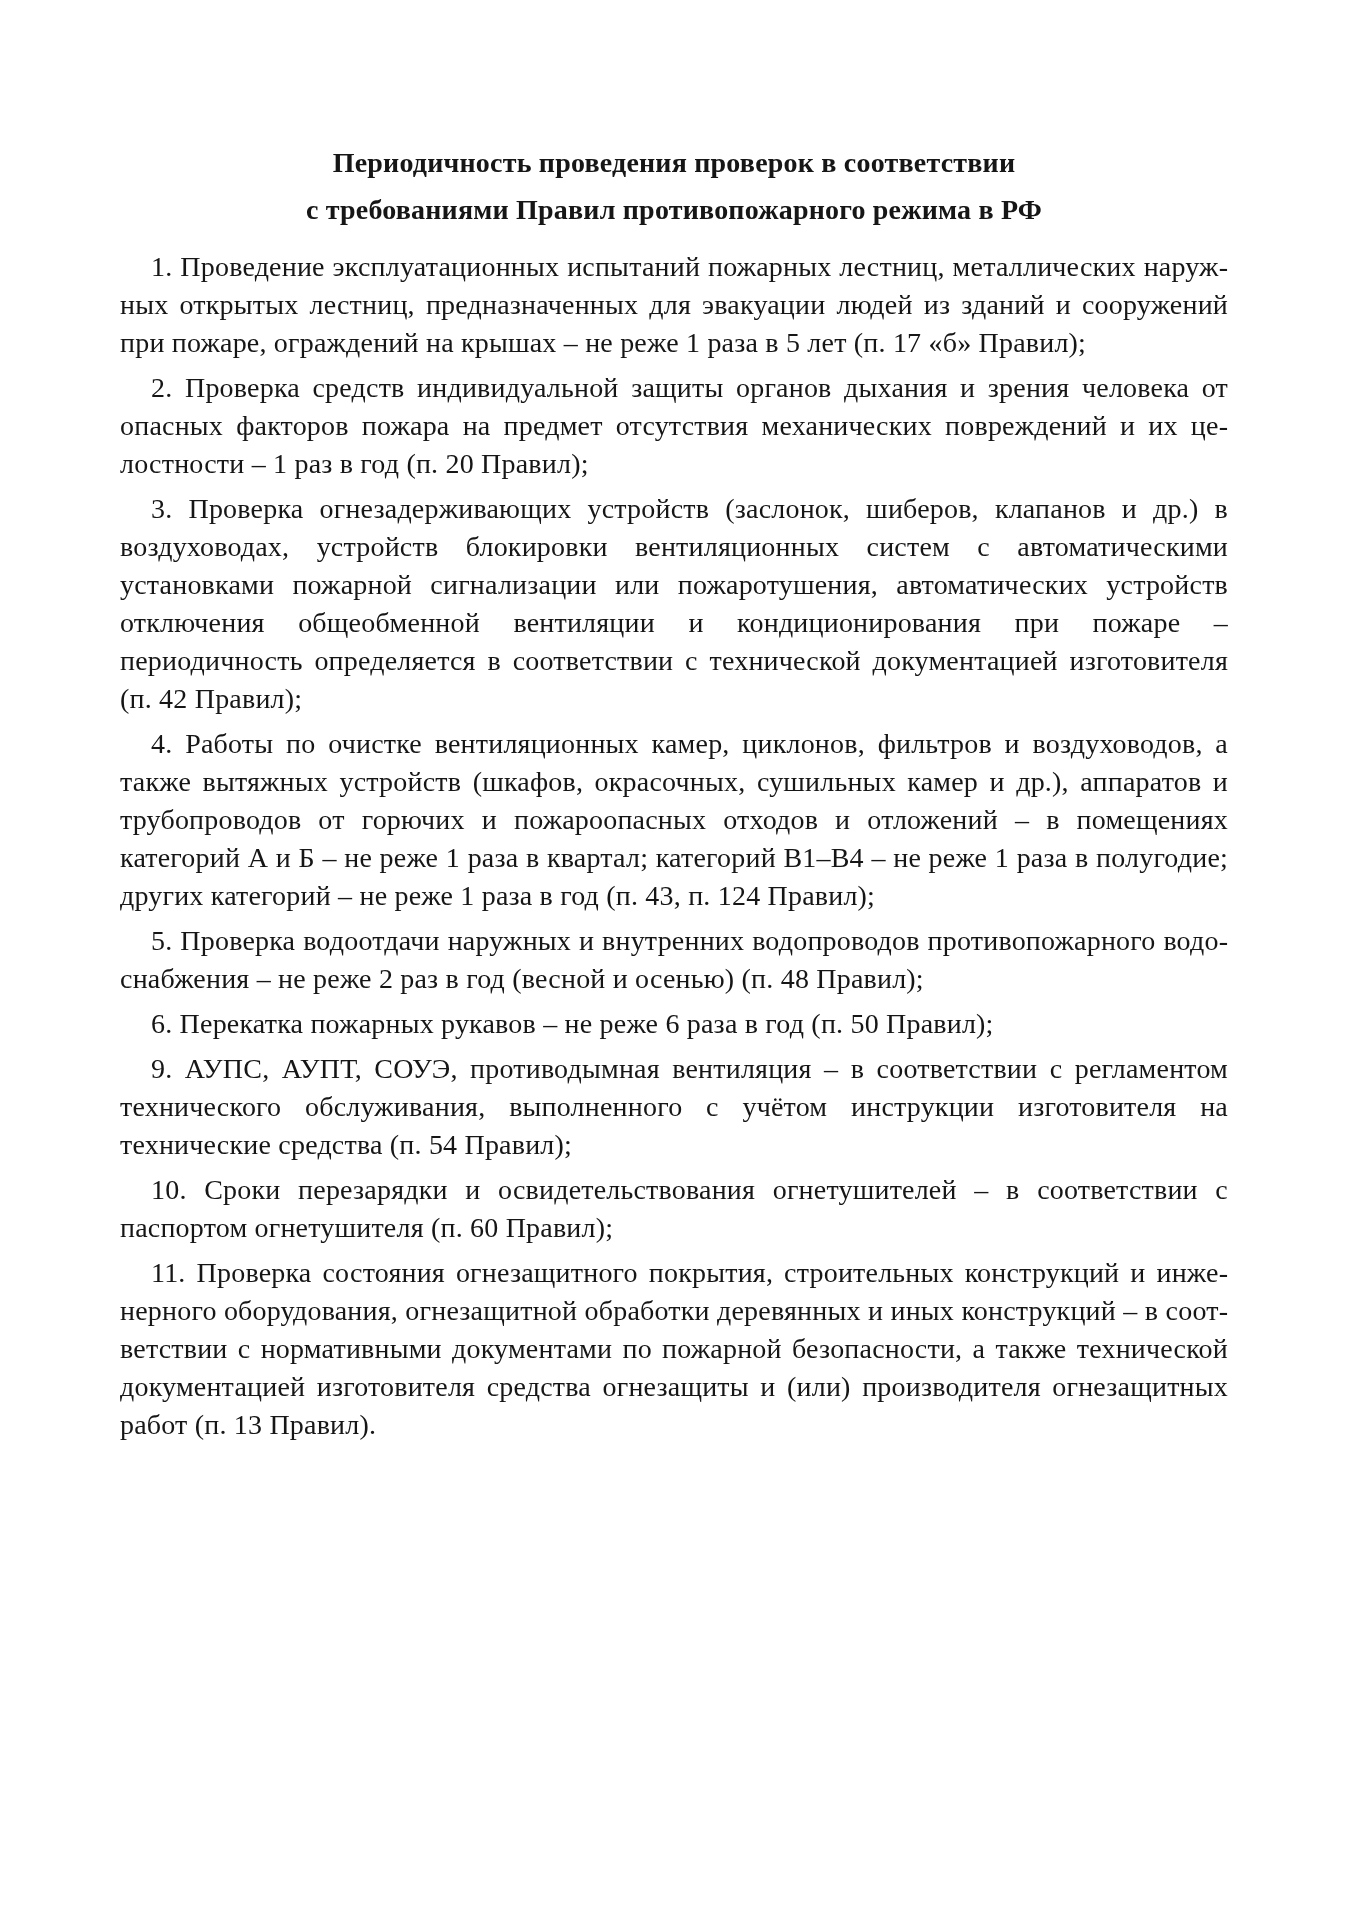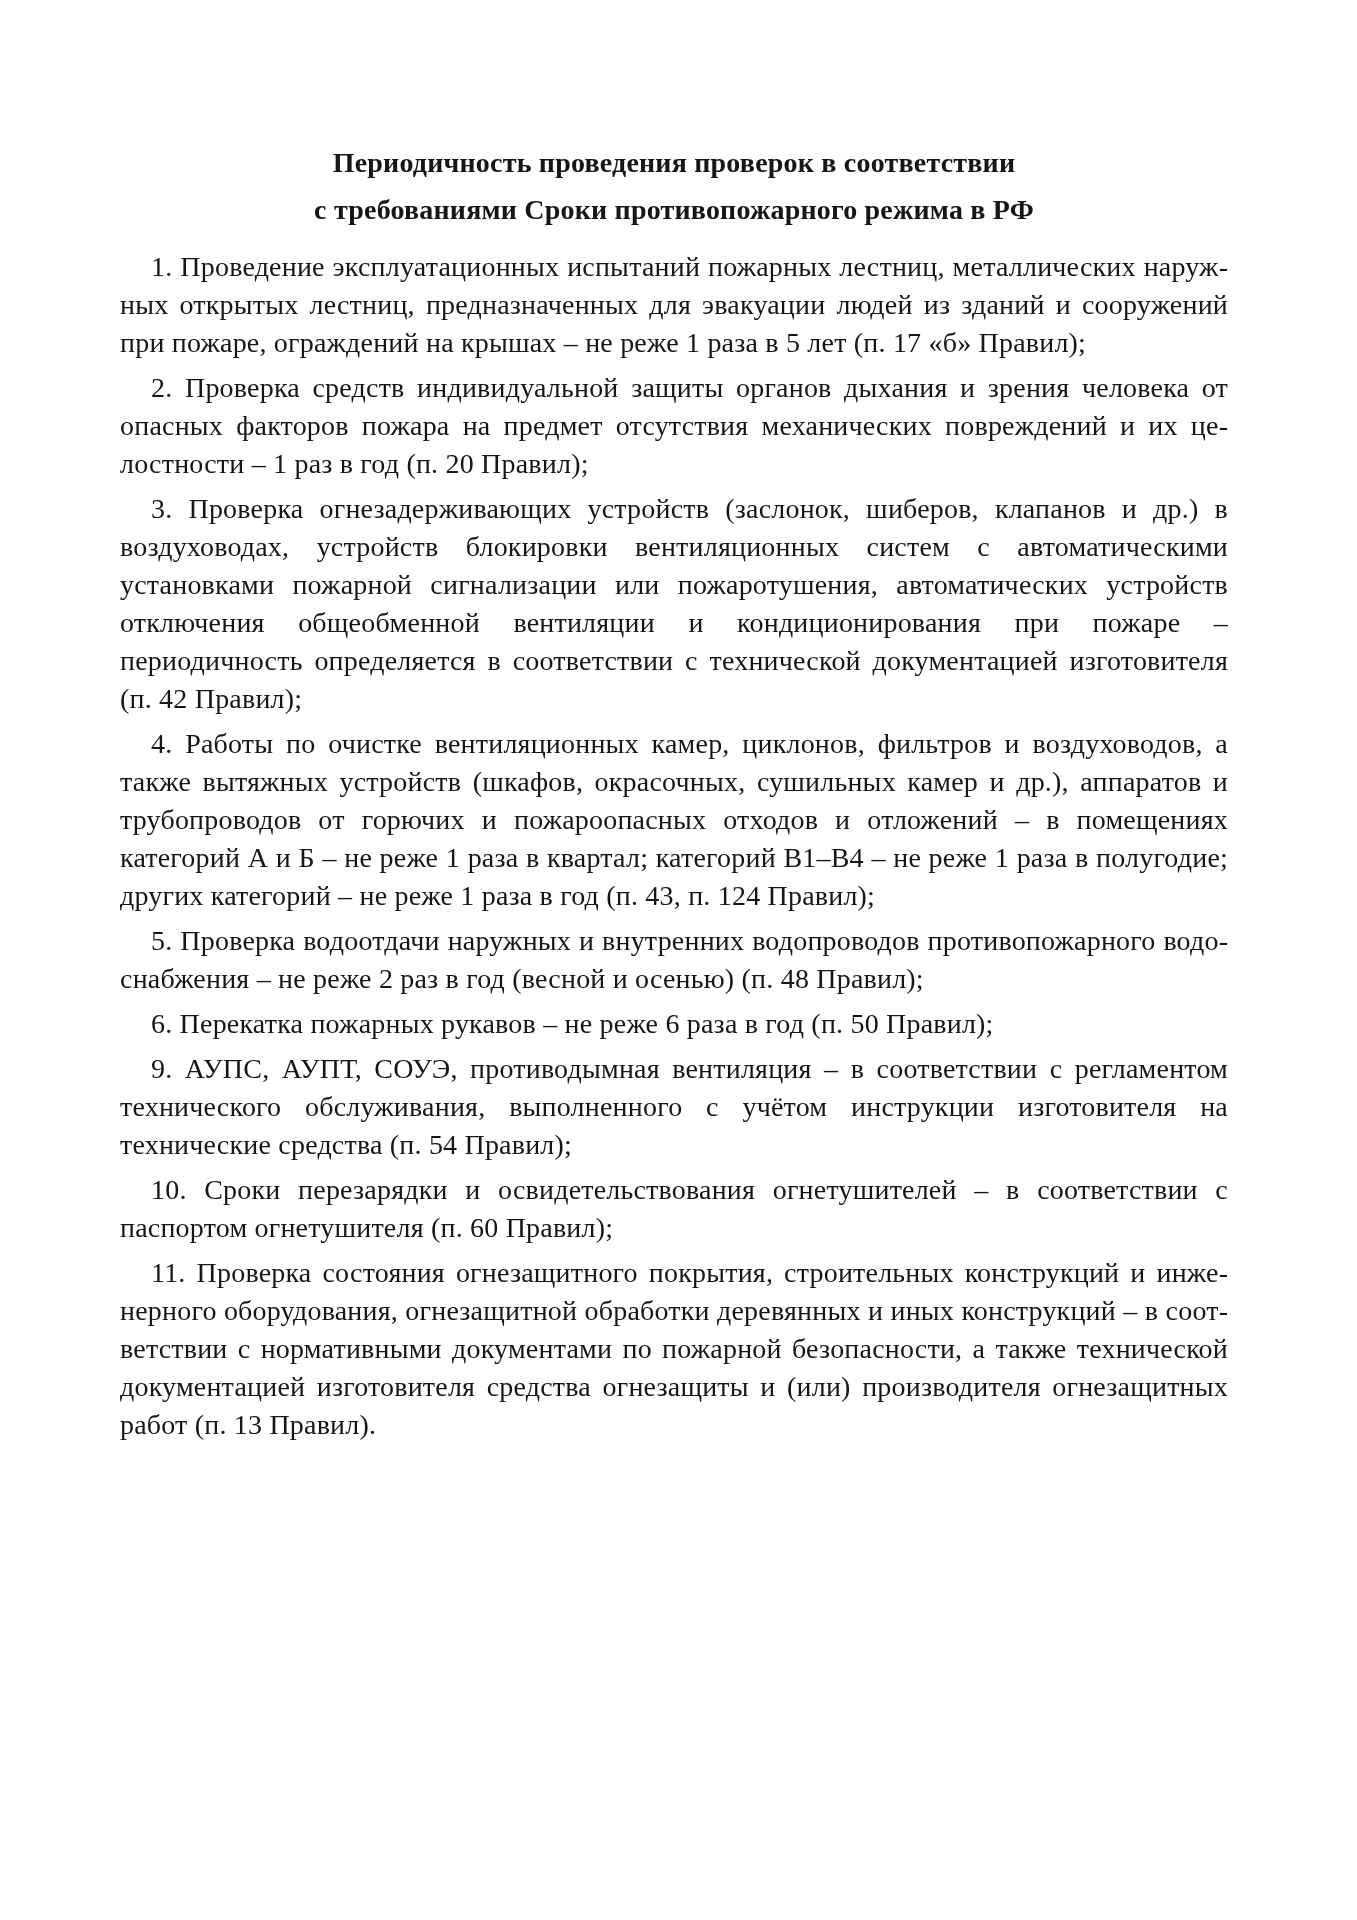--- a/index.html
+++ b/index.html
@@ -53,21 +53,21 @@
     user-select: none;
   }
 </style>
 </head>
 <body>
 
 <div class="page">
 
   <div class="title">
     <div>Периодичность проведения проверок в соответствии</div>
-    <div>с требованиями Сроки противопожарного режима в РФ</div>
+    <div>с требованиями Правил противопожарного режима в РФ</div>
   </div>
 
   <div class="body-text">
     <p>1. Проведение эксплуатационных испытаний пожарных лестниц, металлических наруж­ных открытых лестниц, предназначенных для эвакуации людей из зданий и сооружений при пожаре, ограждений на крышах – не реже 1 раза в 5 лет (п. 17 «б» Правил);</p>
     <p>2. Проверка средств индивидуальной защиты органов дыхания и зрения человека от опасных факторов пожара на предмет отсутствия механических повреждений и их це­лостности – 1 раз в год (п. 20 Правил);</p>
     <p>3. Проверка огнезадерживающих устройств (заслонок, шиберов, клапанов и др.) в возду­ховодах, устройств блокировки вентиляционных систем с автоматическими установками пожарной сигнализации или пожаротушения, автоматических устройств отключения обще­обменной вентиляции и кондиционирования при пожаре – периодичность определяется в со­ответствии с технической документацией изготовителя (п. 42 Правил);</p>
     <p>4. Работы по очистке вентиляционных камер, циклонов, фильтров и воздуховодов, а также вытяжных устройств (шкафов, окрасочных, сушильных камер и др.), аппаратов и трубопро­водов от горючих и пожароопасных отходов и отложений – в помещениях категорий А и Б – не реже 1 раза в квартал; категорий В1–В4 – не реже 1 раза в полугодие; других категорий – не реже 1 раза в год (п. 43, п. 124 Правил);</p>
     <p>5. Проверка водоотдачи наружных и внутренних водопроводов противопожарного водо­снабжения – не реже 2 раз в год (весной и осенью) (п. 48 Правил);</p>
     <p>6. Перекатка пожарных рукавов – не реже 6 раза в год (п. 50 Правил);</p>
     <p>9. АУПС, АУПТ, СОУЭ, противодымная вентиляция – в соответствии с регламентом тех­нического обслуживания, выполненного с учётом инструкции изготовителя на технические средства (п. 54 Правил);</p>

